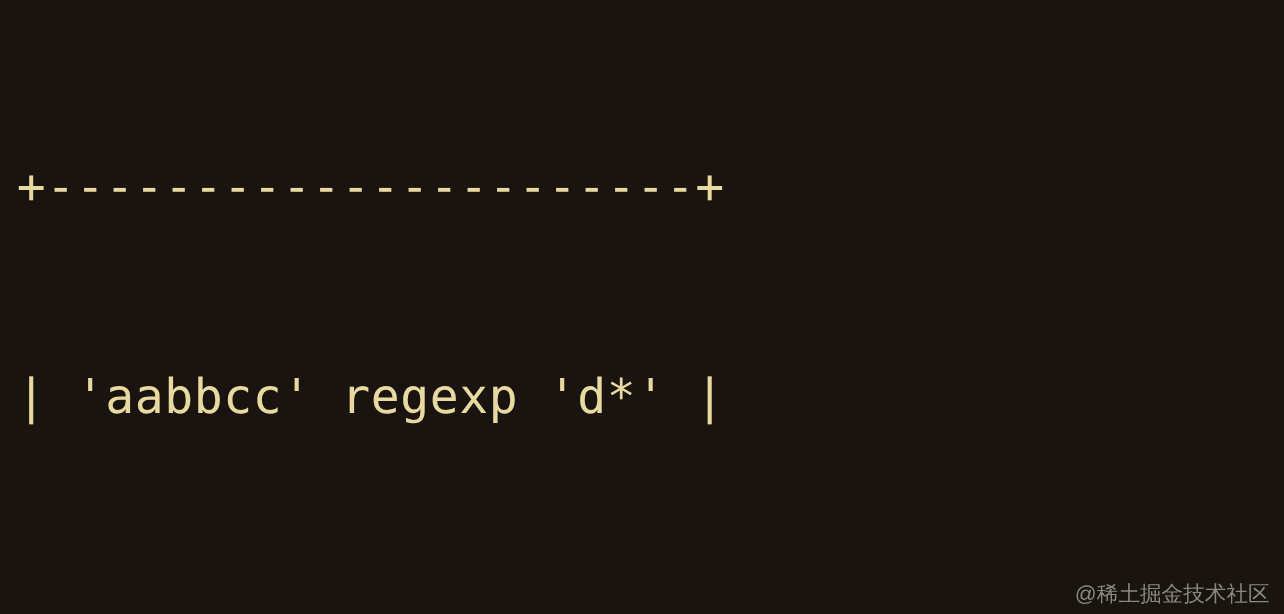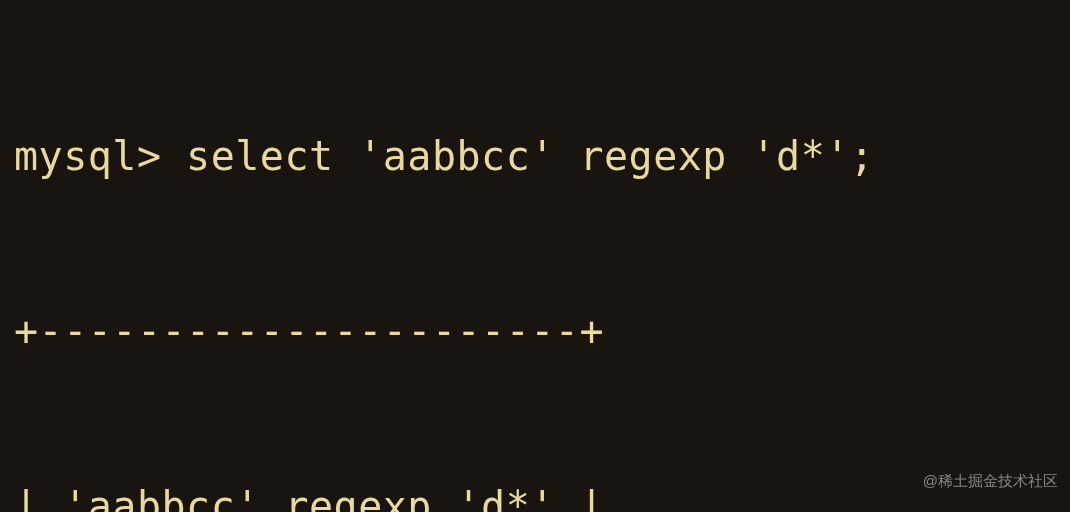--- a/index.html
+++ b/index.html
@@ -13,32 +13,31 @@
       padding: 10px 14px;
       position: relative;
       letter-spacing: 0.5px;
     }
     .terminal {
       white-space: pre;
     }
     .watermark {
       position: absolute;
       right: 12px;
-      bottom: 20px;
-      font-size: 15px;
+      bottom: 4px;
+      font-size: 18px;
       color: #8a8680;
       font-family: -apple-system, "PingFang SC", "Microsoft YaHei", sans-serif;
       letter-spacing: 0;
     }
   </style>
 </head>
 <body>
 
 <div class="terminal">
-  <div><span>mysql&gt; </span><span>select 'aabbcc' regexp 'd*';</span></div>
   <div>+----------------------+</div>
   <div>| 'aabbcc' regexp 'd*' |</div>
   
   
   
   
 </div>
 
 <div class="watermark">@稀土掘金技术社区</div>
 

